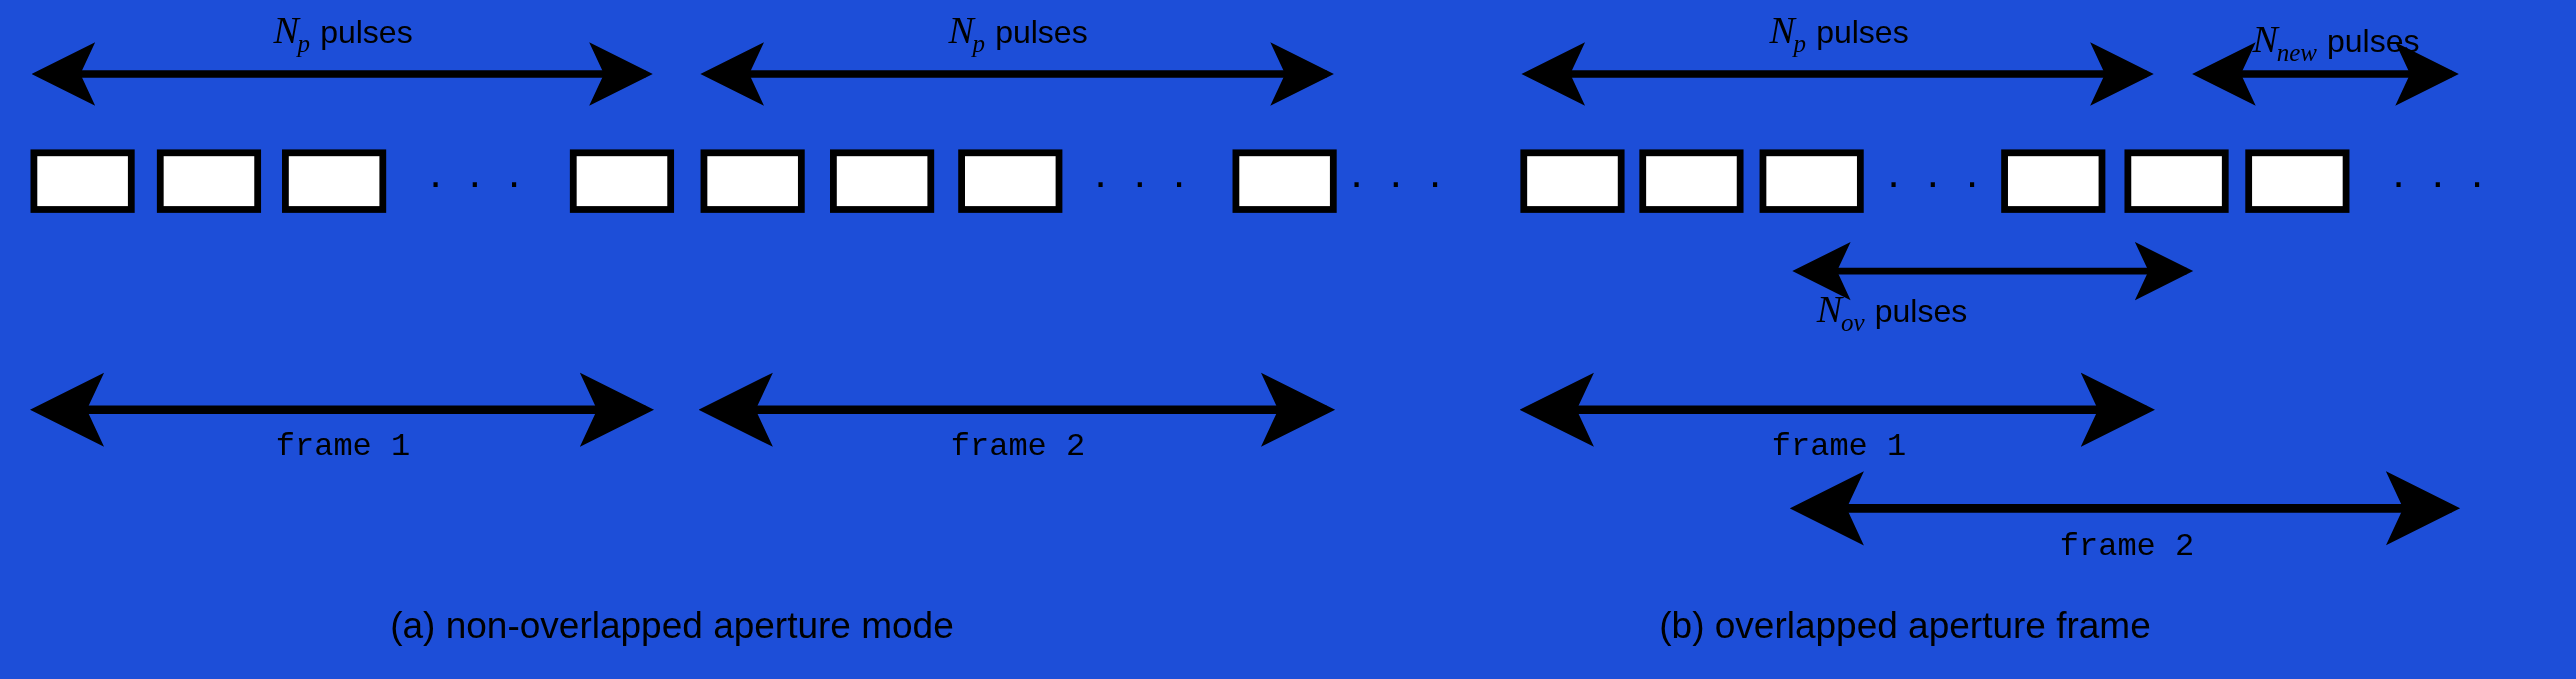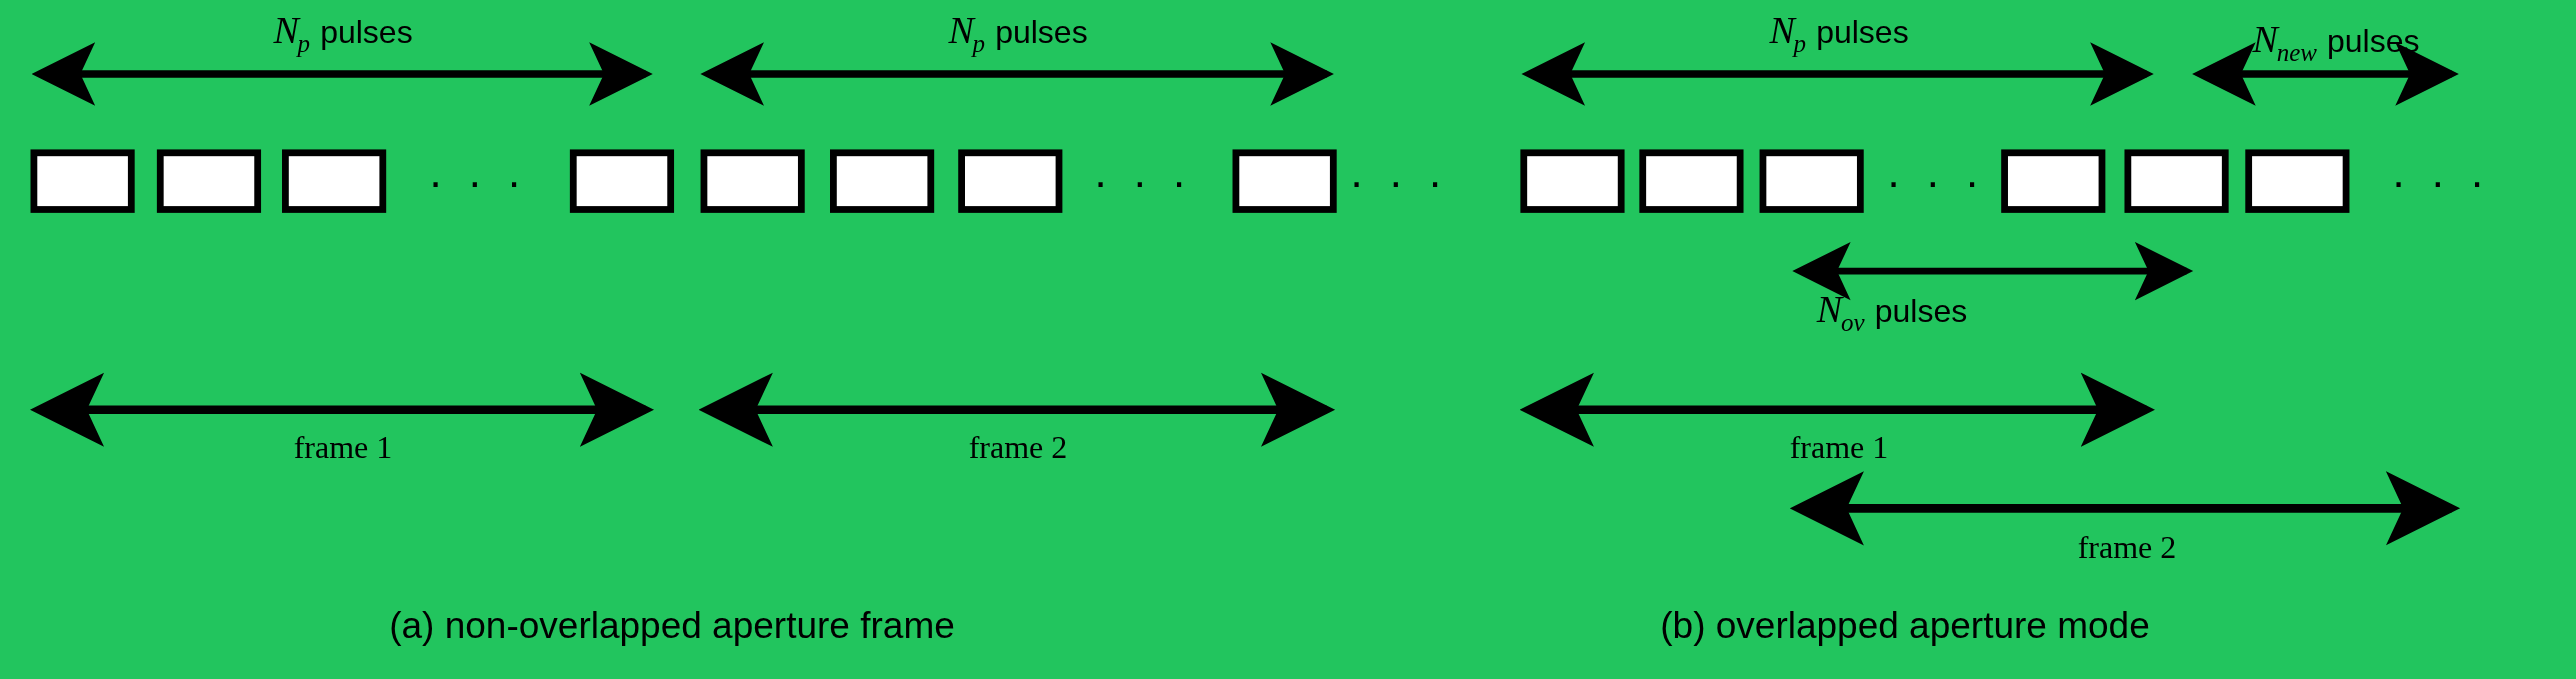--- a/index.html
+++ b/index.html
@@ -8,21 +8,21 @@
     background: #ffffff;
   }
   body {
     font-family: "Liberation Sans", sans-serif;
     color: #000000;
   }
   #figure {
     position: relative;
     width: 2576px;
     height: 679px;
-    background: #22c55e;
+    background: #1d4ed8;
     overflow: hidden;
   }
   svg.layer {
     position: absolute;
     top: 0;
     left: 0;
     width: 2576px;
     height: 679px;
   }
   .lbl {
@@ -47,21 +47,21 @@
     vertical-align: baseline;
     position: relative;
     top: 8.6px;
     left: -1.2px;
   }
   .plain {
     font-family: "Liberation Sans", sans-serif;
     font-size: 32px;
   }
   .framelbl {
-    font-family: Liberation Serif, serif;
+    font-family: Liberation Mono, monospace;
     font-size: 32px;
   }
   .caption {
     font-family: "Liberation Sans", sans-serif;
     font-size: 37px;
   }
   .ellipsis {
     font-family: "Liberation Sans", sans-serif;
     font-size: 44px;
     letter-spacing: 6.2px;
@@ -132,36 +132,36 @@
     <span class="mathvar">N</span><span class="mathsub">p</span><span class="plain"> pulses</span>
   </div>
 
   <div class="lbl centered ellipsis" style="left:478px; top:160px;">· · ·</div>
   <div class="lbl centered ellipsis" style="left:1143px; top:160px;">· · ·</div>
   <div class="lbl centered ellipsis" style="left:1399px; top:160px;">· · ·</div>
 
   <div class="lbl centered framelbl" style="left:343px; top:431px;">frame 1</div>
   <div class="lbl centered framelbl" style="left:1018px; top:431px;">frame 2</div>
 
-  <div class="lbl centered caption" style="left:672px; top:607px;">(a) non-overlapped aperture frame</div>
+  <div class="lbl centered caption" style="left:672px; top:607px;">(a) non-overlapped aperture mode</div>
 
   <div class="lbl centered" style="left:1839px; top:11px;">
     <span class="mathvar">N</span><span class="mathsub">p</span><span class="plain"> pulses</span>
   </div>
 
   <div class="lbl centered" style="left:2336px; top:11px;margin-top:9px;">
     <span class="mathvar">N</span><span class="mathsub">new</span><span class="plain"> pulses</span>
   </div>
 
   <div class="lbl centered ellipsis" style="left:1936px; top:160px;">· · ·</div>
   <div class="lbl centered ellipsis" style="left:2441px; top:160px;">· · ·</div>
 
   <div class="lbl centered" style="left:1892px; top:290px;">
     <span class="mathvar">N</span><span class="mathsub">ov</span><span class="plain"> pulses</span>
   </div>
 
   <div class="lbl centered framelbl" style="left:1839px; top:431px;">frame 1</div>
   <div class="lbl centered framelbl" style="left:2127px; top:531px;">frame 2</div>
 
-  <div class="lbl centered caption" style="left:1905px; top:607px;">(b) overlapped aperture mode</div>
+  <div class="lbl centered caption" style="left:1905px; top:607px;">(b) overlapped aperture frame</div>
 
 </div>
 
 
 </body></html>

